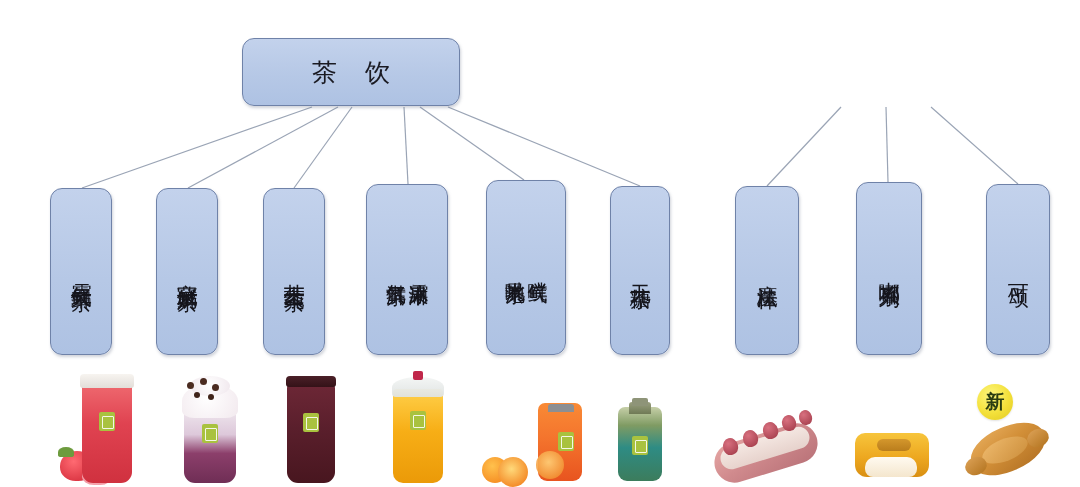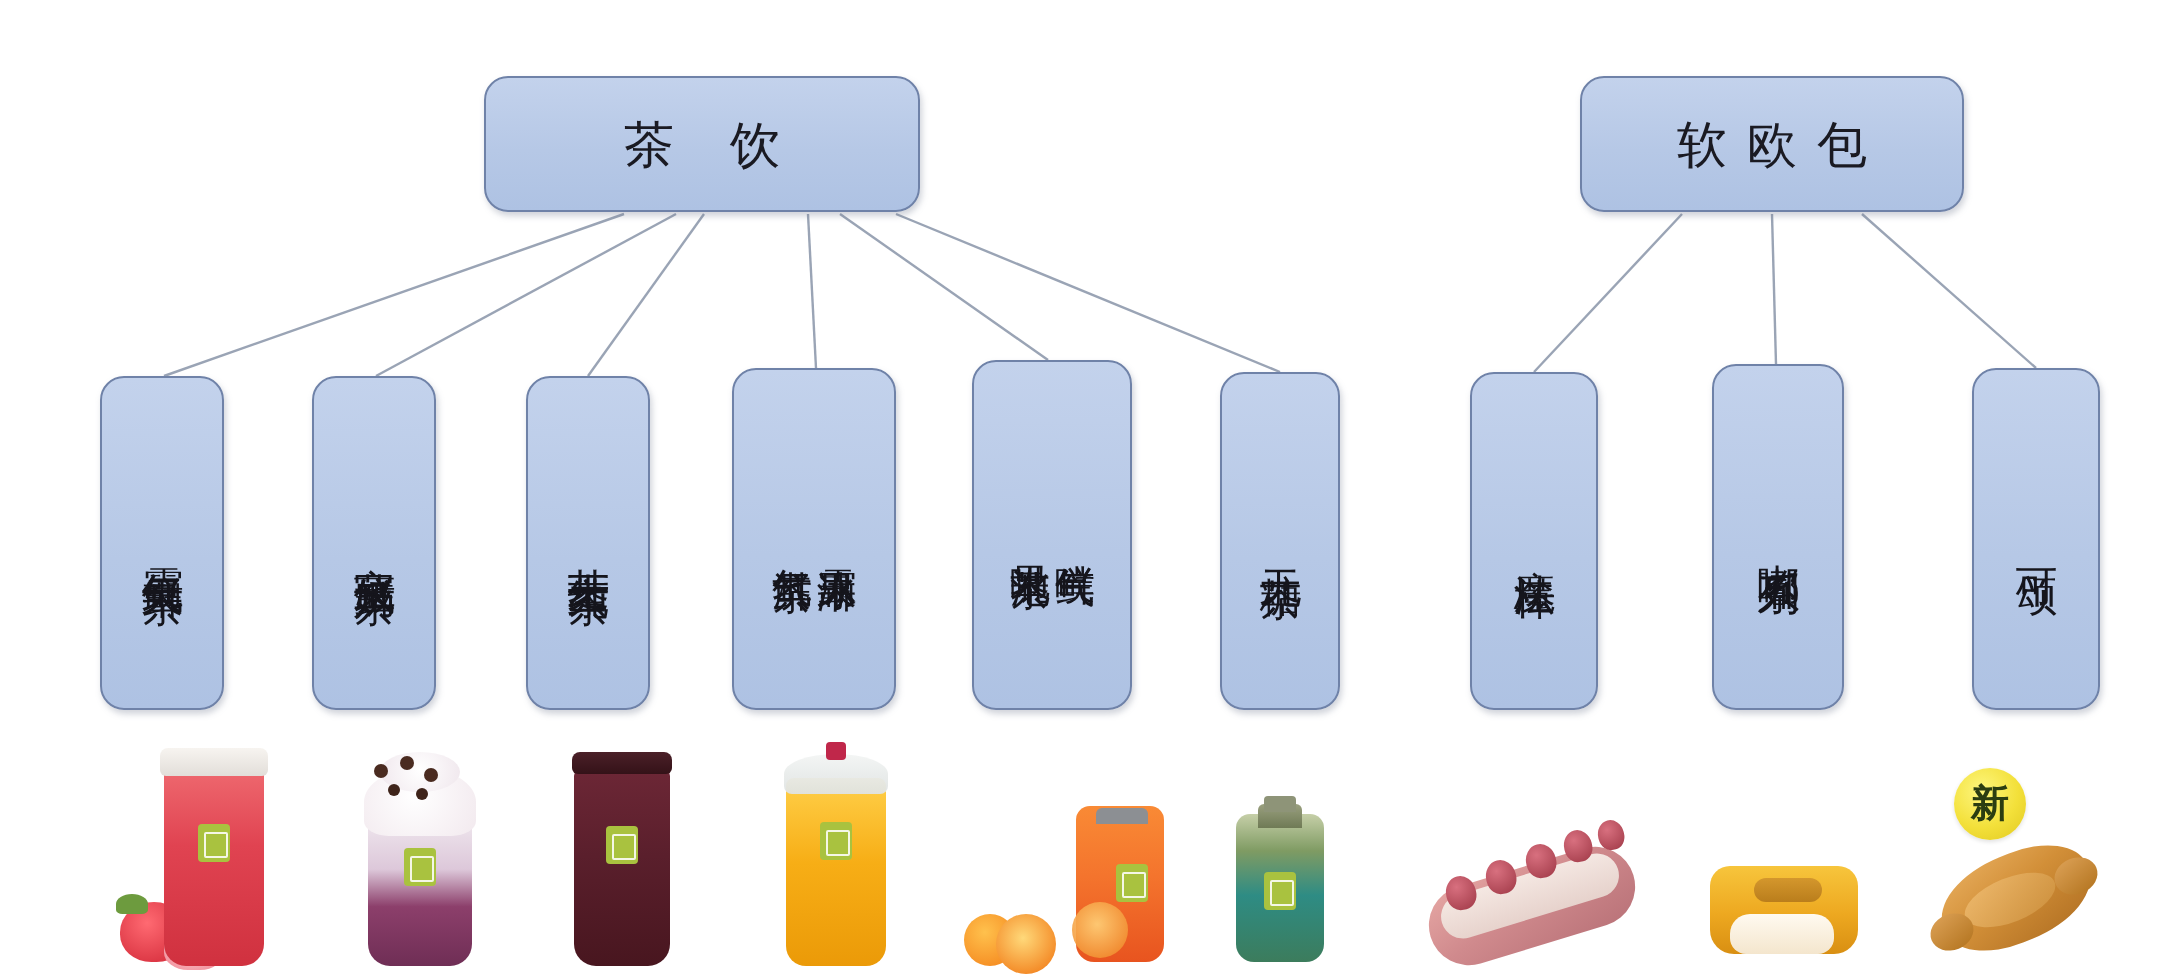--- a/index.html
+++ b/index.html
@@ -177,23 +177,20 @@
 
     <line x1="841" y1="107" x2="767" y2="186"></line>
     <line x1="886" y1="107" x2="888" y2="182"></line>
     <line x1="931" y1="107" x2="1018" y2="184"></line>
   </svg>
 
   <div class="node root-node" style="left:242px; top:38px; width:218px; height:68px;">
     <span class="label">茶 饮</span>
   </div>
 
-  <div class="node root-node" style="left:790px; top:38px; width:192px; height:68px;">
-    <span class="label">软欧包</span>
-  </div>
 
   <div class="node leaf-node" style="left:50px; top:188px; width:62px; height:167px;">
     <div class="leaf-inner">
       <span class="vcol">霸气鲜果茶</span>
     </div>
   </div>
 
   <div class="node leaf-node" style="left:156px; top:188px; width:62px; height:167px;">
     <div class="leaf-inner">
       <span class="vcol">宝藏鲜奶茶</span>

